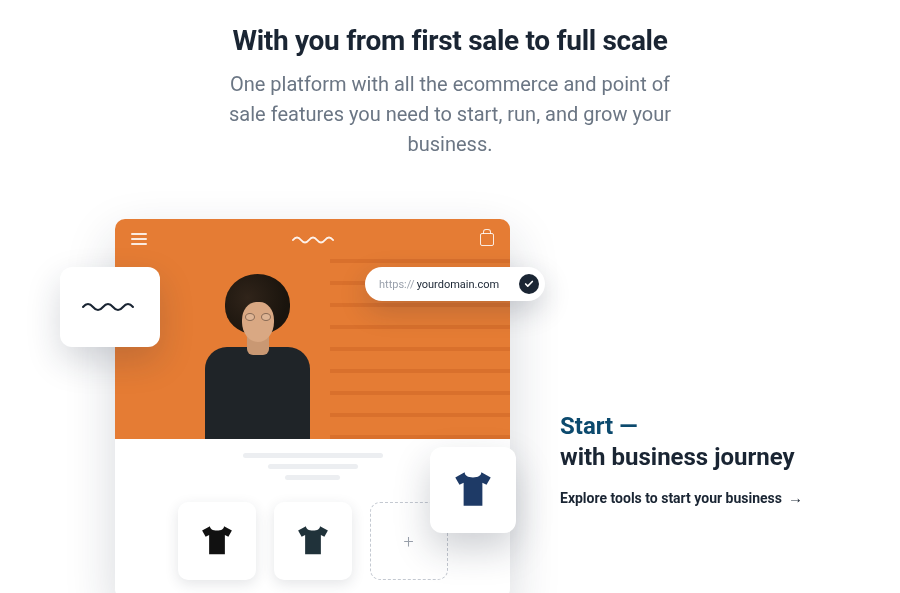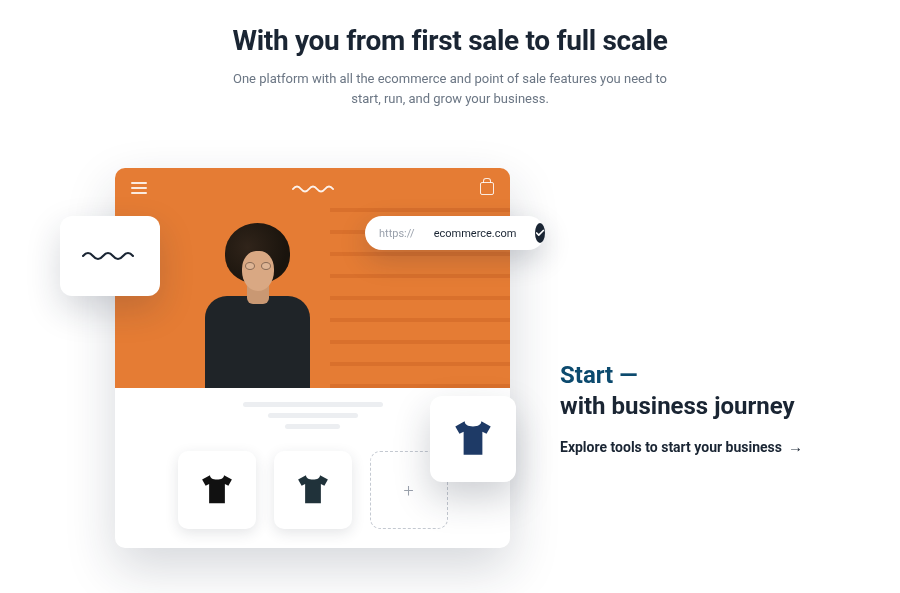--- a/index.html
+++ b/index.html
@@ -8,21 +8,21 @@
     font-family:-apple-system,BlinkMacSystemFont,"Segoe UI",Roboto,Helvetica,Arial,sans-serif;
     background:#fff;color:#212b36;overflow:hidden;
   }
   .hero{
     text-align:center;padding:24px 33px 0;
   }
   .hero h1{
     font-size:28px;font-weight:700;color:#1a2533;letter-spacing:-0.3px;
   }
   .hero p{
-    margin-top:12px;font-size:13px;color:#6b7684;line-height:1.5;
+    margin-top:12px;font-size:20px;color:#6b7684;line-height:1.5;
     max-width:460px;margin-left:auto;margin-right:auto;
   }
   .main{
     display:flex;align-items:center;padding:40px 30px 0 30px;gap:30px;
   }
   .left{
     width:500px;height:410px;position:relative;flex-shrink:0;
   }
   .right{
     flex:1;padding-top:110px;
@@ -135,21 +135,21 @@
     box-shadow:0 14px 34px rgba(30,40,60,0.18);
     display:flex;align-items:center;justify-content:center;z-index:3;
   }
 
   
   .url-pill{
     position:absolute;left:335px;top:68px;width:180px;height:34px;
     background:#fff;border-radius:20px;
     box-shadow:0 10px 28px rgba(30,40,60,0.2);
     display:flex;align-items:center;padding:0 6px 0 14px;z-index:3;
-    font-size:11px;color:#1a2533;gap:19px;
+    font-size:11px;color:#1a2533;gap:2px;
   }
   .url-pill .proto{color:#9aa1ac;}
   .url-pill .check{
     margin-left:auto;width:20px;height:20px;border-radius:50%;
     background:#1a2533;display:flex;align-items:center;justify-content:center;
   }
   .url-pill .check svg{width:10px;height:10px;}
 
   
   .float-tile{
@@ -225,21 +225,21 @@
     </div>
 
     <div class="logo-card">
       <svg width="58" height="14" viewBox="0 0 58 14">
         <path class="squiggle" d="M2 7 Q7 1 12 7 T22 7 T32 7 T42 7 T52 7"></path>
       </svg>
     </div>
 
     <div class="url-pill">
       <span class="proto">https://</span>
-      <span>ecommerce.com</span>
+      <span>yourdomain.com</span>
       <span class="check">
         <svg viewBox="0 0 12 12">
             <path d="M2 6l2.5 2.5L10 3" stroke="#fff" stroke-width="2" fill="none" stroke-linecap="round" stroke-linejoin="round"></path>
           </svg>
       </span>
     </div>
 
     <div class="float-tile">
       <svg class="tshirt" viewBox="0 0 48 48">
         <path fill="#1e3a66" d="M16 7l-9 5 4 7 4-2v22h18V17l4 2 4-7-9-5c0 3-3 5-8 5s-8-2-8-5z"></path>

